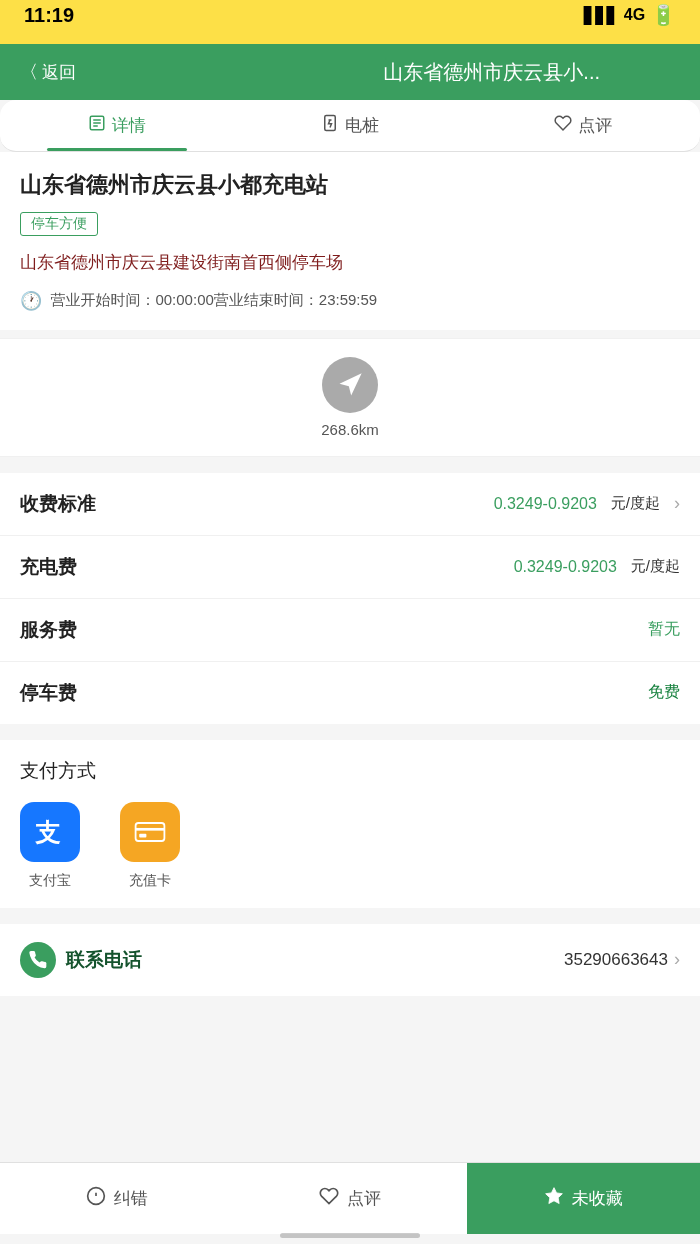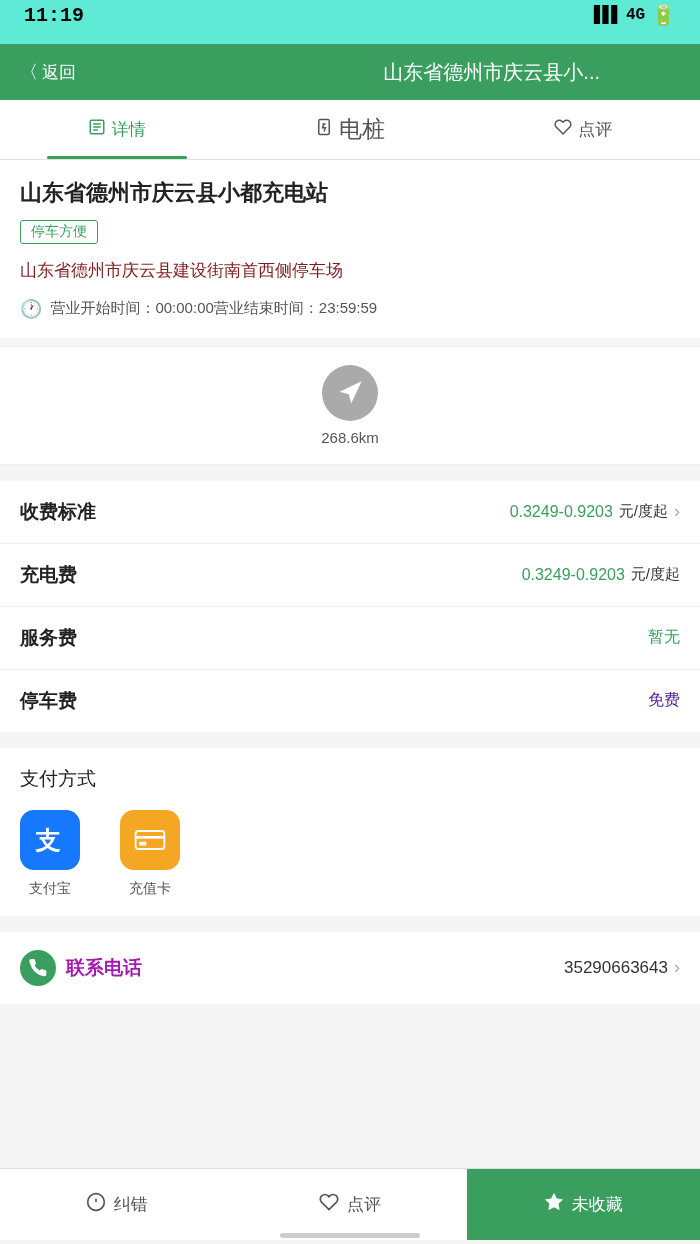--- a/index.html
+++ b/index.html
@@ -7,27 +7,26 @@
     body {
       font-family: -apple-system, "PingFang SC", "Microsoft YaHei", sans-serif;
       background: #f5f5f5;
       width: 700px;
       min-height: 1244px;
       overflow-x: hidden;
     }
 
     
     .status-bar {
-      background: #5eead4;
+      background: #fde047;
       display: flex;
       justify-content: space-between;
       align-items: center;
       padding: 8px 24px 22px;
       height: 44px;
-      font-family: Liberation Mono, monospace;
     }
     .status-time {
       font-size: 20px;
       font-weight: 700;
       color: #000;
     }
     .status-icons {
       display: flex;
       align-items: center;
       gap: 6px;
@@ -61,20 +60,21 @@
       color: #fff;
       font-size: 20px;
       font-weight: 500;
     }
 
     
     .tabs {
       background: #fff;
       display: flex;
       border-bottom: 1px solid #e0e0e0;
+      border-radius: 16px;
     }
     .tab {
       flex: 1;
       display: flex;
       align-items: center;
       justify-content: center;
       gap: 6px;
       padding: 14px 0;
       font-size: 18px;
       color: #555;
@@ -187,40 +187,40 @@
     .fee-label {
       font-size: 19px;
       font-weight: 600;
       color: #222;
     }
     .fee-value {
       font-size: 16px;
       color: #555;
       display: flex;
       align-items: center;
-      gap: 6px;
+      gap: 14px;
     }
     .fee-value .price {
       color: #3a9e5f;
       font-size: 16px;
     }
     .fee-value .unit {
       color: #333;
       font-size: 15px;
     }
     .fee-value .chevron {
       color: #aaa;
       font-size: 18px;
     }
     .fee-value .no-fee {
       color: #3a9e5f;
       font-size: 16px;
     }
     .fee-value .free {
-      color: #4c1d95;
+      color: #15803d;
       font-size: 16px;
     }
 
     
     .payment-section {
       background: #fff;
       margin-bottom: 8px;
       padding: 18px 20px;
     }
     .section-title {
@@ -277,38 +277,38 @@
       background: #3a9e5f;
       display: flex;
       align-items: center;
       justify-content: center;
       font-size: 20px;
       color: #fff;
     }
     .contact-label {
       font-size: 19px;
       font-weight: 600;
-      color: #a21caf;
+      color: #14532d;
     }
     .contact-value {
       font-size: 17px;
       color: #333;
       display: flex;
       align-items: center;
       gap: 6px;
     }
     .contact-chevron {
       color: #aaa;
       font-size: 18px;
     }
 
     
     .bottom-bar {
       position: fixed;
-      bottom: 4px;
+      bottom: 10px;
       left: 0;
       width: 700px;
       display: flex;
       border-top: 1px solid #e0e0e0;
       background: #fff;
       height: 72px;
     }
     .bottom-btn {
       flex: 1;
       display: flex;
@@ -382,21 +382,21 @@
     <span style="font-size:17px; color:#3a9e5f;">详情</span>
   </div>
   <div class="tab">
     <span>
       <svg width="18" height="18" viewBox="0 0 24 24" fill="none" stroke="#555" stroke-width="2">
           <rect x="5" y="2" width="14" height="20" rx="2"></rect>
           <line x1="10" y1="8" x2="14" y2="8"></line>
           <polyline points="12 8 10 13 14 13 12 18"></polyline>
         </svg>
     </span>
-    <span style="font-size:23px;">电桩</span>
+    <span style="font-size:17px;">电桩</span>
   </div>
   <div class="tab">
     <span>
       <svg width="18" height="18" viewBox="0 0 24 24" fill="none" stroke="#555" stroke-width="2">
           <path d="M20.84 4.61a5.5 5.5 0 0 0-7.78 0L12 5.67l-1.06-1.06a5.5 5.5 0 0 0-7.78 7.78l1.06 1.06L12 21.23l7.78-7.78 1.06-1.06a5.5 5.5 0 0 0 0-7.78z"></path>
         </svg>
     </span>
     <span style="font-size:17px;">点评</span>
   </div>
 </div>

